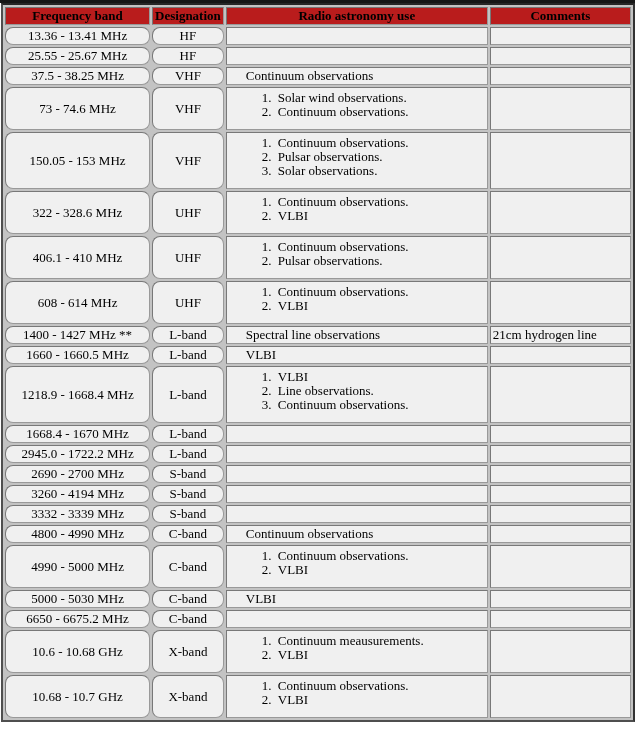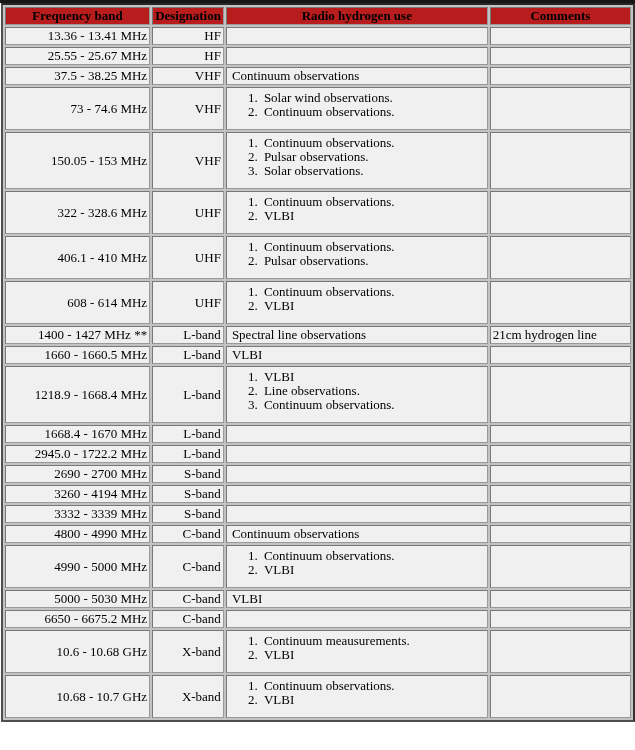--- a/index.html
+++ b/index.html
@@ -43,23 +43,23 @@
     height: 15px;
   }
   th {
     background: #b91c1c;
     font-weight: bold;
     text-align: center;
   }
   td {
     background: #f0f0f0;
   }
-  td.c-freq, td.c-band { text-align: right; }
+  td.c-freq, td.c-band { text-align: center; border-radius: 8px; }
   td.c-use, td.c-comment { text-align: left; vertical-align: middle; }
-  td.c-use { padding-left: 5px; }
+  td.c-use { padding-left: 19px; }
   td.c-use ol {
     margin: 3px 0 10px 0;
     padding: 0 0 0 29px;
   }
   td.c-use ol li {
     line-height: 14px;
     padding-left: 3px;
   }
 </style>
 </head>
@@ -71,21 +71,21 @@
   <colgroup>
     <col class="c1">
       <col class="c2">
       <col class="c3">
       <col class="c4">
   </colgroup>
   <thead>
     <tr>
       <th>Frequency band</th>
       <th>Designation</th>
-      <th>Radio hydrogen use</th>
+      <th>Radio astronomy use</th>
       <th>Comments</th>
     </tr>
   </thead>
   <tbody>
       <tr>
         <td class="c-freq">13.36 - 13.41 MHz</td>
         <td class="c-band">HF</td>
         <td class="c-use"></td>
         <td class="c-comment"></td>
       </tr>

